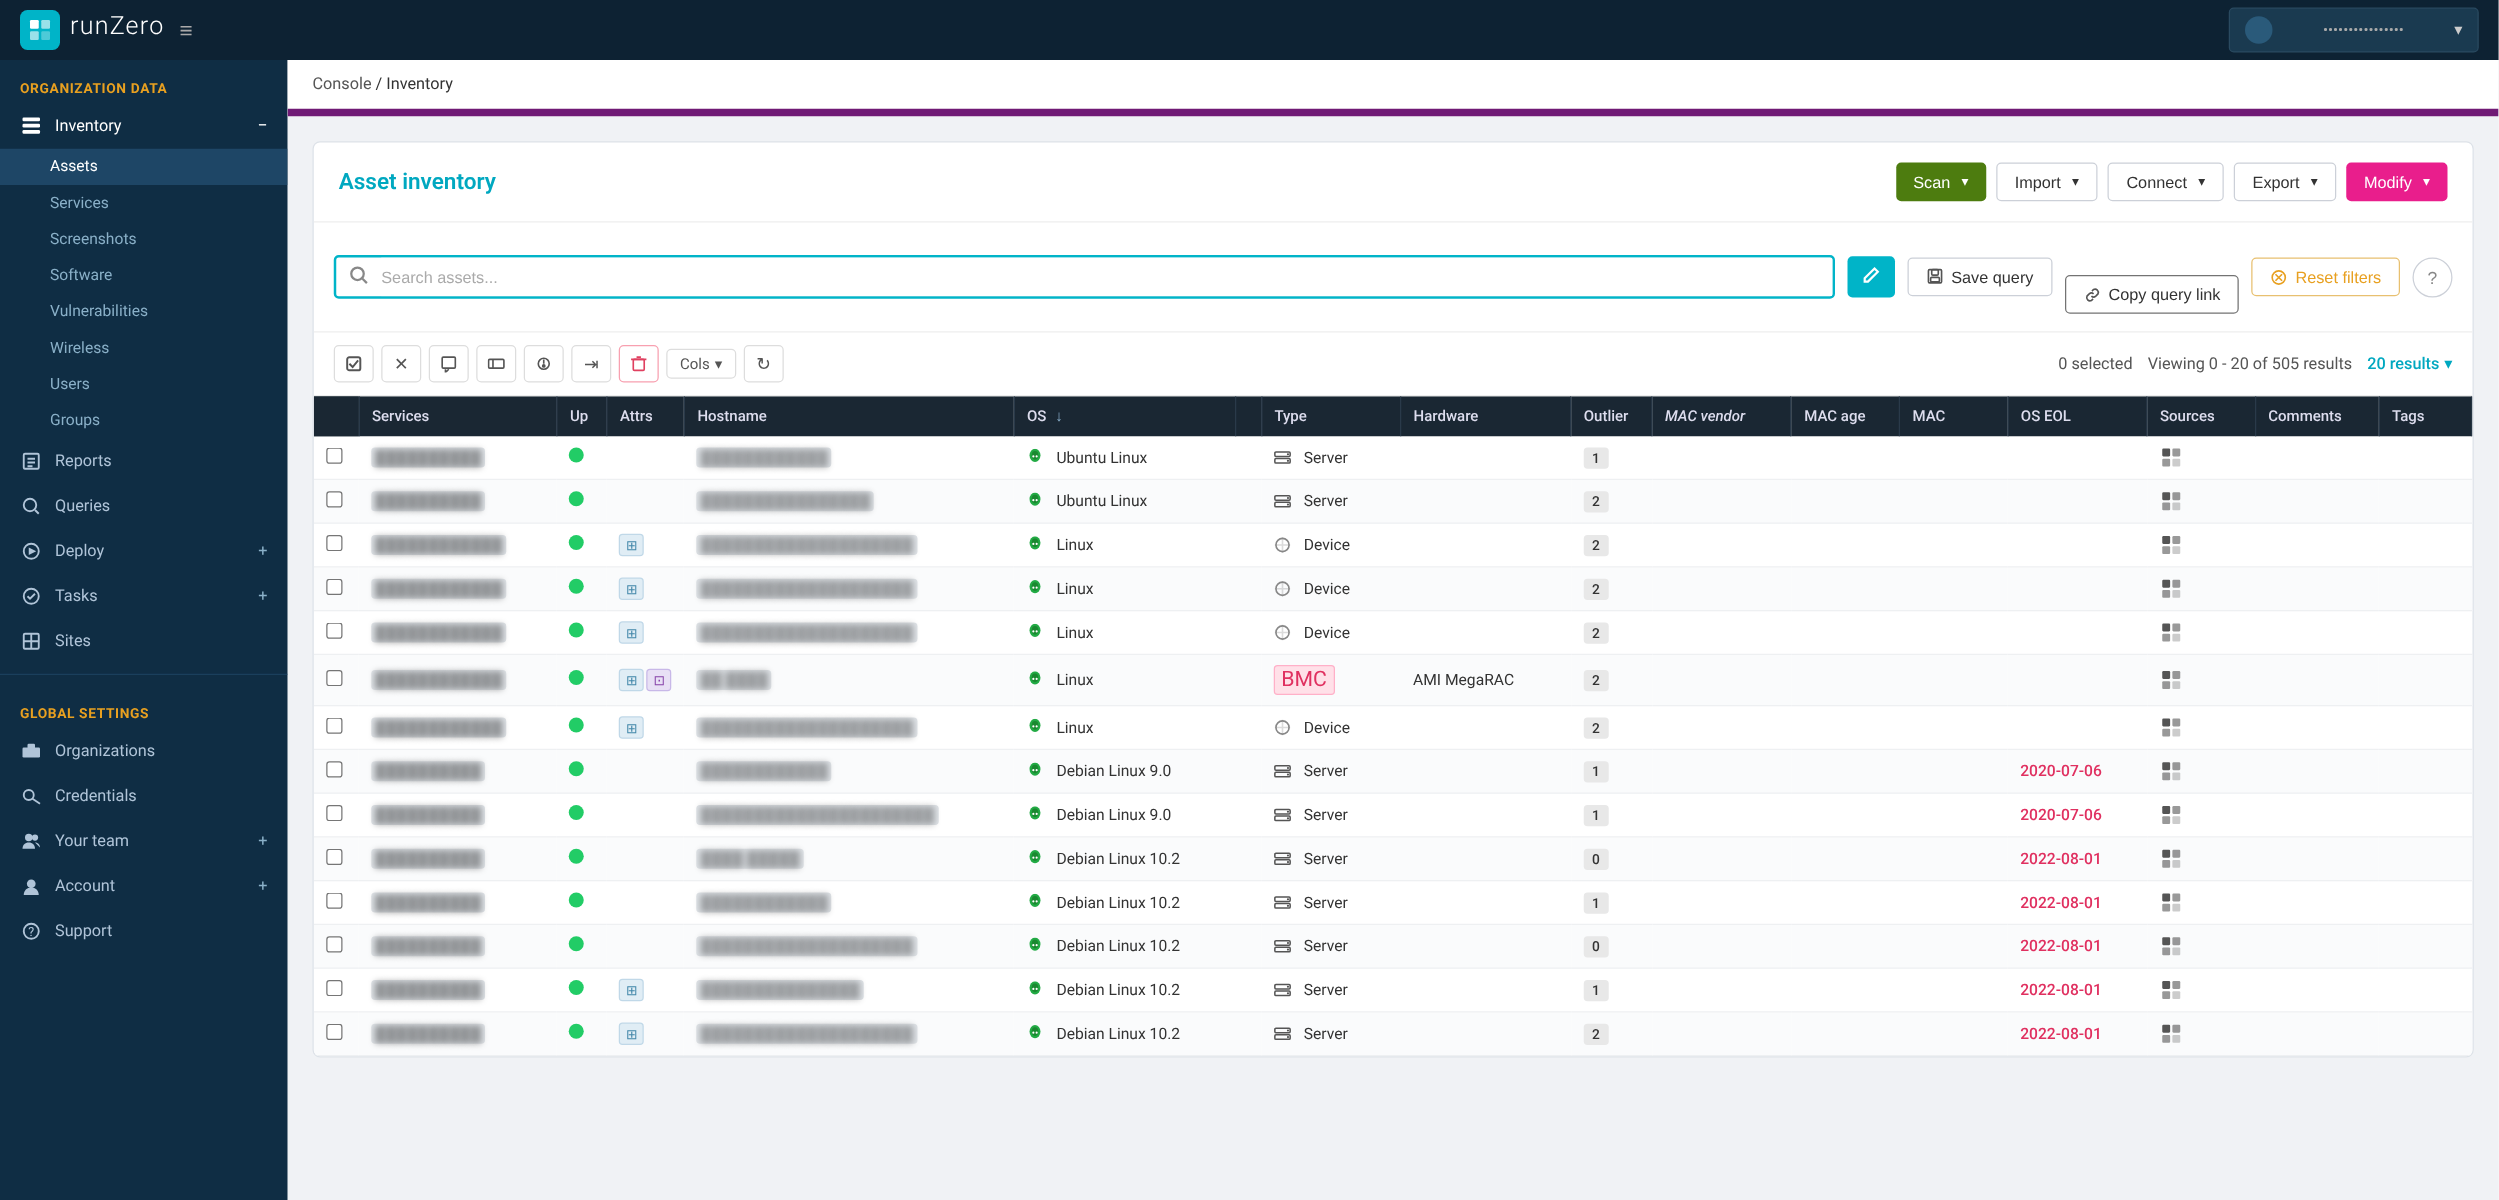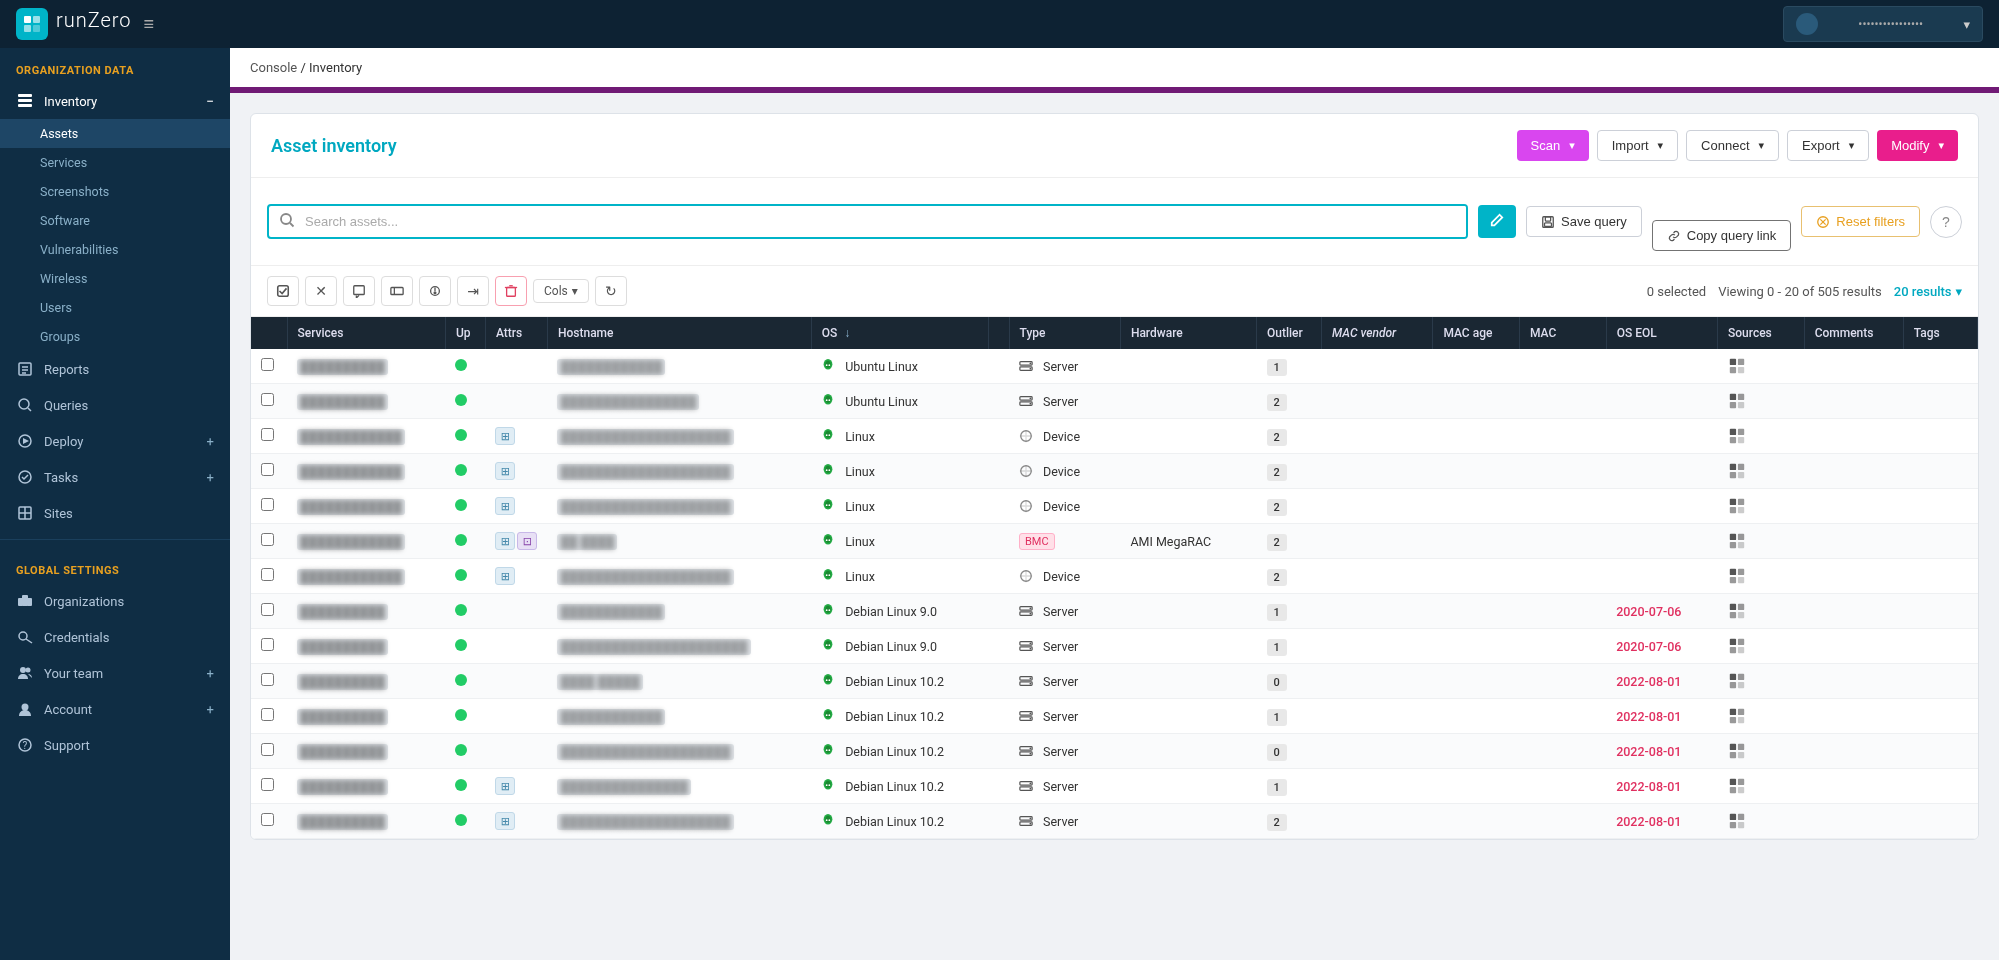--- a/index.html
+++ b/index.html
@@ -35,33 +35,33 @@
     .breadcrumb a { color: #555; text-decoration: none; }
     .breadcrumb span { color: #333; }
 
     
     .page-content { flex: 1; padding: 20px; overflow-y: auto; }
     .inventory-card { background: #fff; border-radius: 6px; border: 1px solid #dde2e8; overflow: hidden; }
     .inventory-header { display: flex; align-items: center; justify-content: space-between; padding: 16px 20px; border-bottom: 1px solid #eee; }
     .inventory-title { font-size: 18px; color: #00a8c0; font-weight: 600; }
     .header-buttons { display: flex; gap: 8px; }
     .btn { padding: 7px 14px; border-radius: 4px; border: none; cursor: pointer; font-size: 13px; font-weight: 500; display: flex; align-items: center; gap: 5px; }
-    .btn-teal { background: #d946ef; color: #fff; }
+    .btn-teal { background: #4d7c0f; color: #fff; }
     .btn-outline { background: #fff; color: #333; border: 1px solid #ccd0d8; }
     .btn-pink { background: #e91e8c; color: #fff; }
     .btn-caret::after { content: '▾'; margin-left: 4px; font-size: 11px; }
 
     
     .search-row { padding: 14px 16px; display: flex; align-items: center; gap: 10px; border-bottom: 1px solid #eee; }
     .search-wrap { flex: 1; display: flex; align-items: center; border: 2px solid #00b4c8; border-radius: 4px; overflow: hidden; background: #fff; }
     .search-icon-wrap { padding: 0 10px; color: #888; }
     .search-input { flex: 1; border: none; outline: none; font-size: 13px; padding: 8px 0; color: #333; }
     .search-input::placeholder { color: #aaa; }
     .btn-edit { background: #00b4c8; color: #fff; border: none; border-radius: 4px; padding: 8px 12px; cursor: pointer; }
-    .btn-save-query { background: #fff; border: 1px solid #ccd0d8; border-radius: 4px; padding: 7px 14px; cursor: pointer; color: #333; font-size: 13px; display: flex; align-items: flex-end; gap: 6px; }
+    .btn-save-query { background: #fff; border: 1px solid #ccd0d8; border-radius: 4px; padding: 7px 14px; cursor: pointer; color: #333; font-size: 13px; display: flex; align-items: flex-start; gap: 6px; }
     .btn-copy-link { background: #fff; border: 1px solid #737373; border-radius: 4px; padding: 7px 14px; cursor: pointer; color: #333; font-size: 13px; display: flex; align-items: center; gap: 6px; margin-top: 28px; }
     .btn-reset { background: #fff; border: 1px solid #e8c070; border-radius: 4px; padding: 7px 14px; cursor: pointer; color: #e8a020; font-size: 13px; display: flex; align-items: center; gap: 6px; }
     .btn-help { background: #fff; border: 1px solid #ccd0d8; border-radius: 50%; width: 32px; height: 32px; cursor: pointer; color: #888; font-size: 14px; display: flex; align-items: center; justify-content: center; }
 
     
     .toolbar-row { padding: 10px 16px; display: flex; align-items: center; justify-content: space-between; border-bottom: 1px solid #eee; }
     .toolbar-left { display: flex; align-items: center; gap: 6px; }
     .toolbar-right { display: flex; align-items: center; gap: 12px; font-size: 13px; color: #555; }
     .toolbar-btn { background: #fff; border: 1px solid #ddd; border-radius: 4px; width: 32px; height: 30px; display: flex; align-items: center; justify-content: center; cursor: pointer; color: #555; font-size: 14px; }
     .toolbar-btn.red { border-color: #f8a0b0; color: #e04060; }
@@ -599,21 +599,21 @@
                     <span class="os-cell"><svg width="14" height="14" viewBox="0 0 16 16" fill="#22aa44" style="vertical-align:middle;margin-right:4px;">
                         <ellipse cx="8" cy="6" rx="5" ry="6"></ellipse>
                         <ellipse cx="8" cy="6" rx="3" ry="4" fill="#1a8830"></ellipse>
                         <circle cx="6.5" cy="7" r="1" fill="white"></circle>
                         <circle cx="9.5" cy="7" r="1" fill="white"></circle>
                       </svg>Linux</span>
                   </td>
     <td></td>
     <td>
                     <span class="type-cell">
-                      <span style="background:#ffe0e8;border:1px solid #ffb0c8;color:#e03060;border-radius:3px;padding:1px 5px;font-size:11px;margin-right:4px;">BMC</span>
+                      <span style="background:#ffe0e8;border:1px solid #ffb0c8;color:#e03060;border-radius:3px;padding:1px 5px;font-size:17px;margin-right:4px;">BMC</span>
                     </span>
                   </td>
     <td>AMI MegaRAC</td>
     <td><span class="badge">2</span></td>
     <td></td>
     <td></td>
     <td></td>
     <td></td>
     <td><svg width="18" height="18" viewBox="0 0 20 20" fill="none" style="vertical-align:middle;">
                       <rect x="2" y="2" width="7" height="7" rx="1" fill="#555"></rect>

